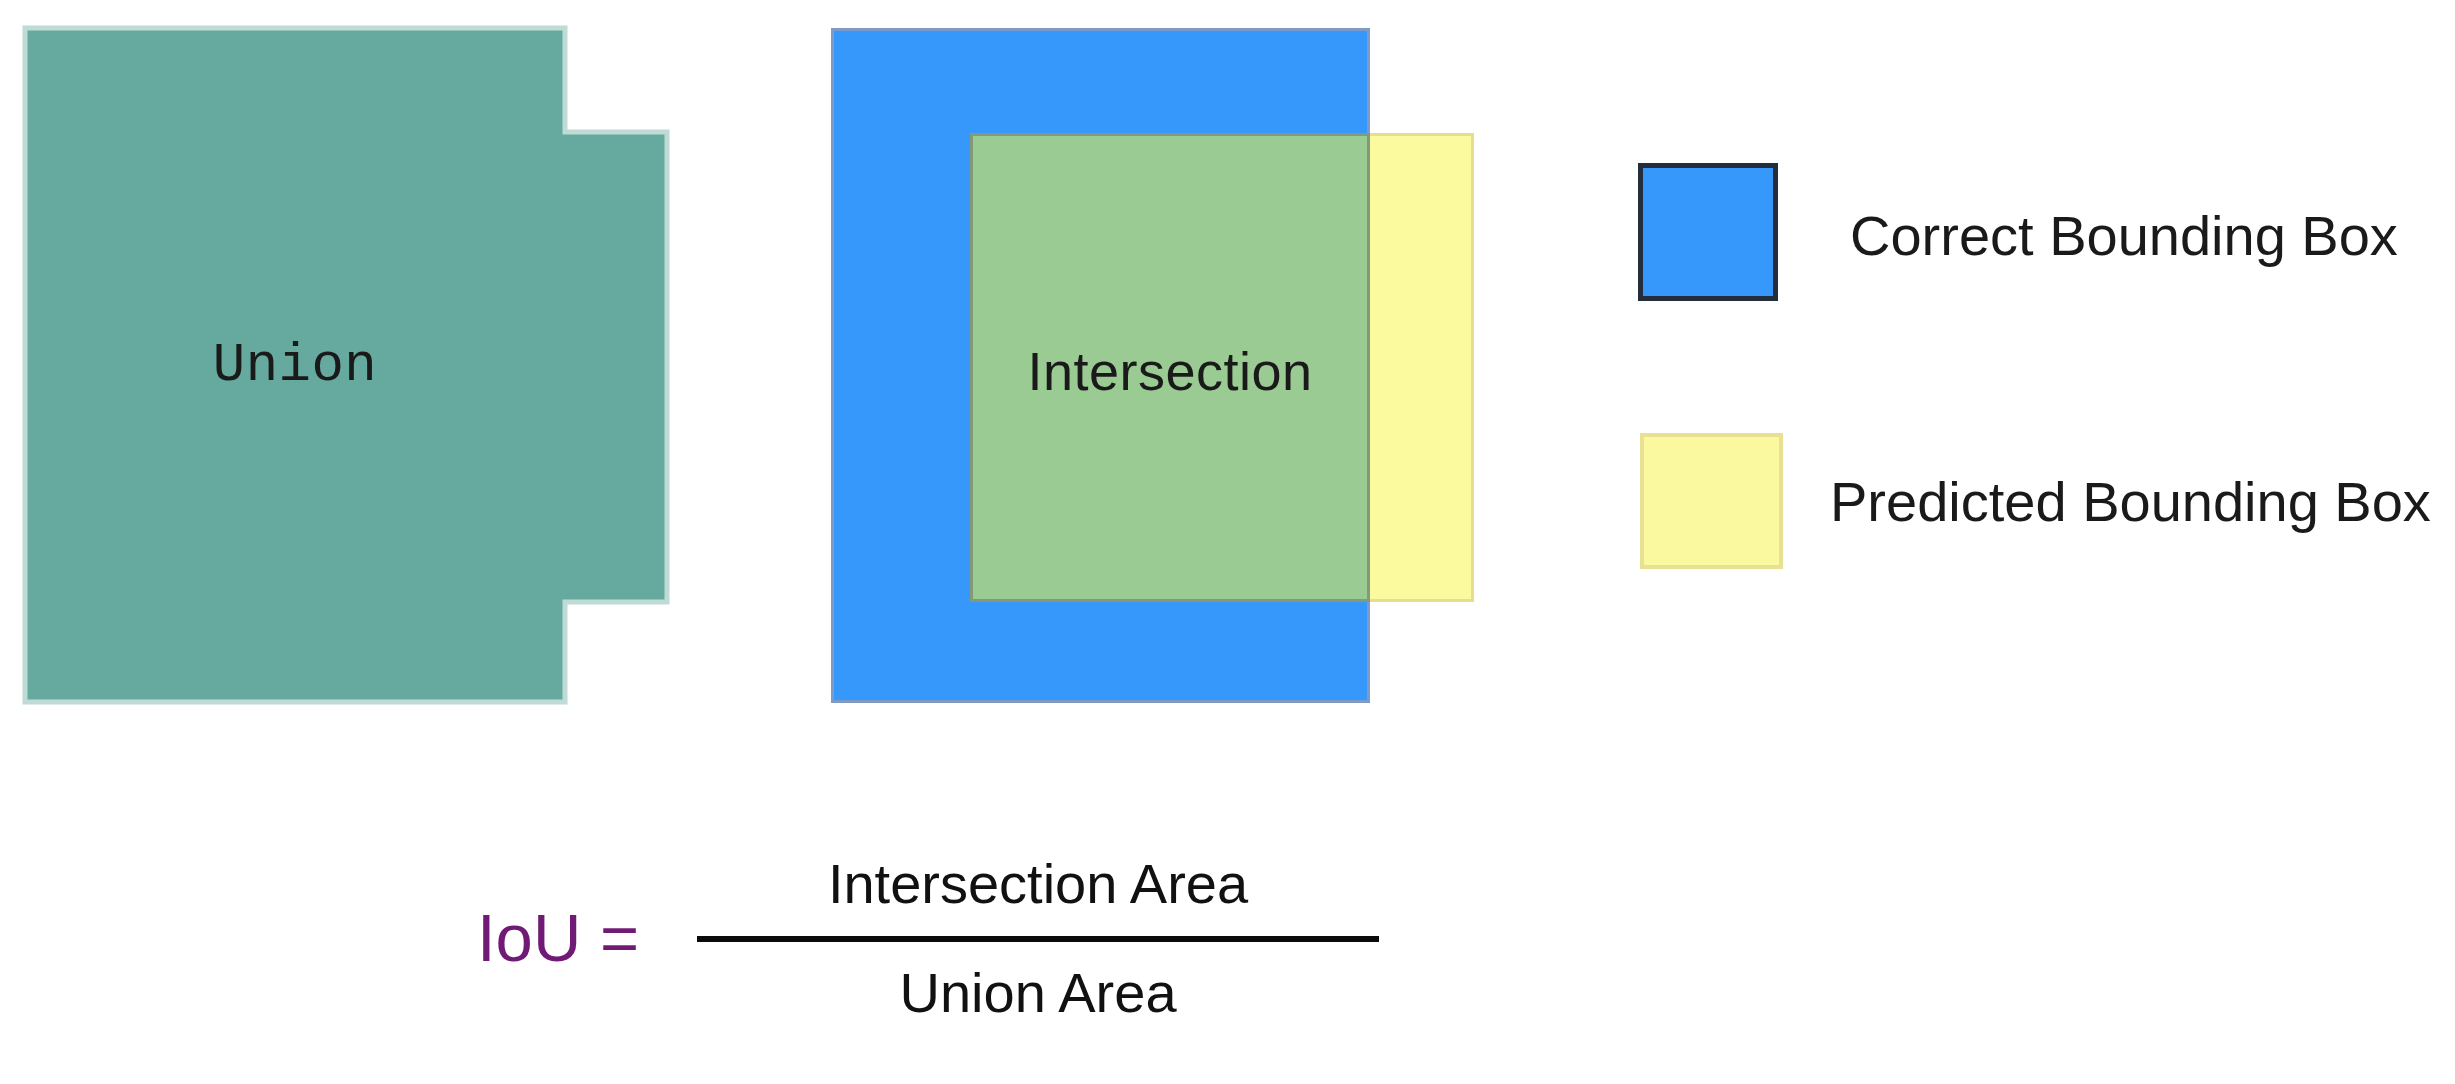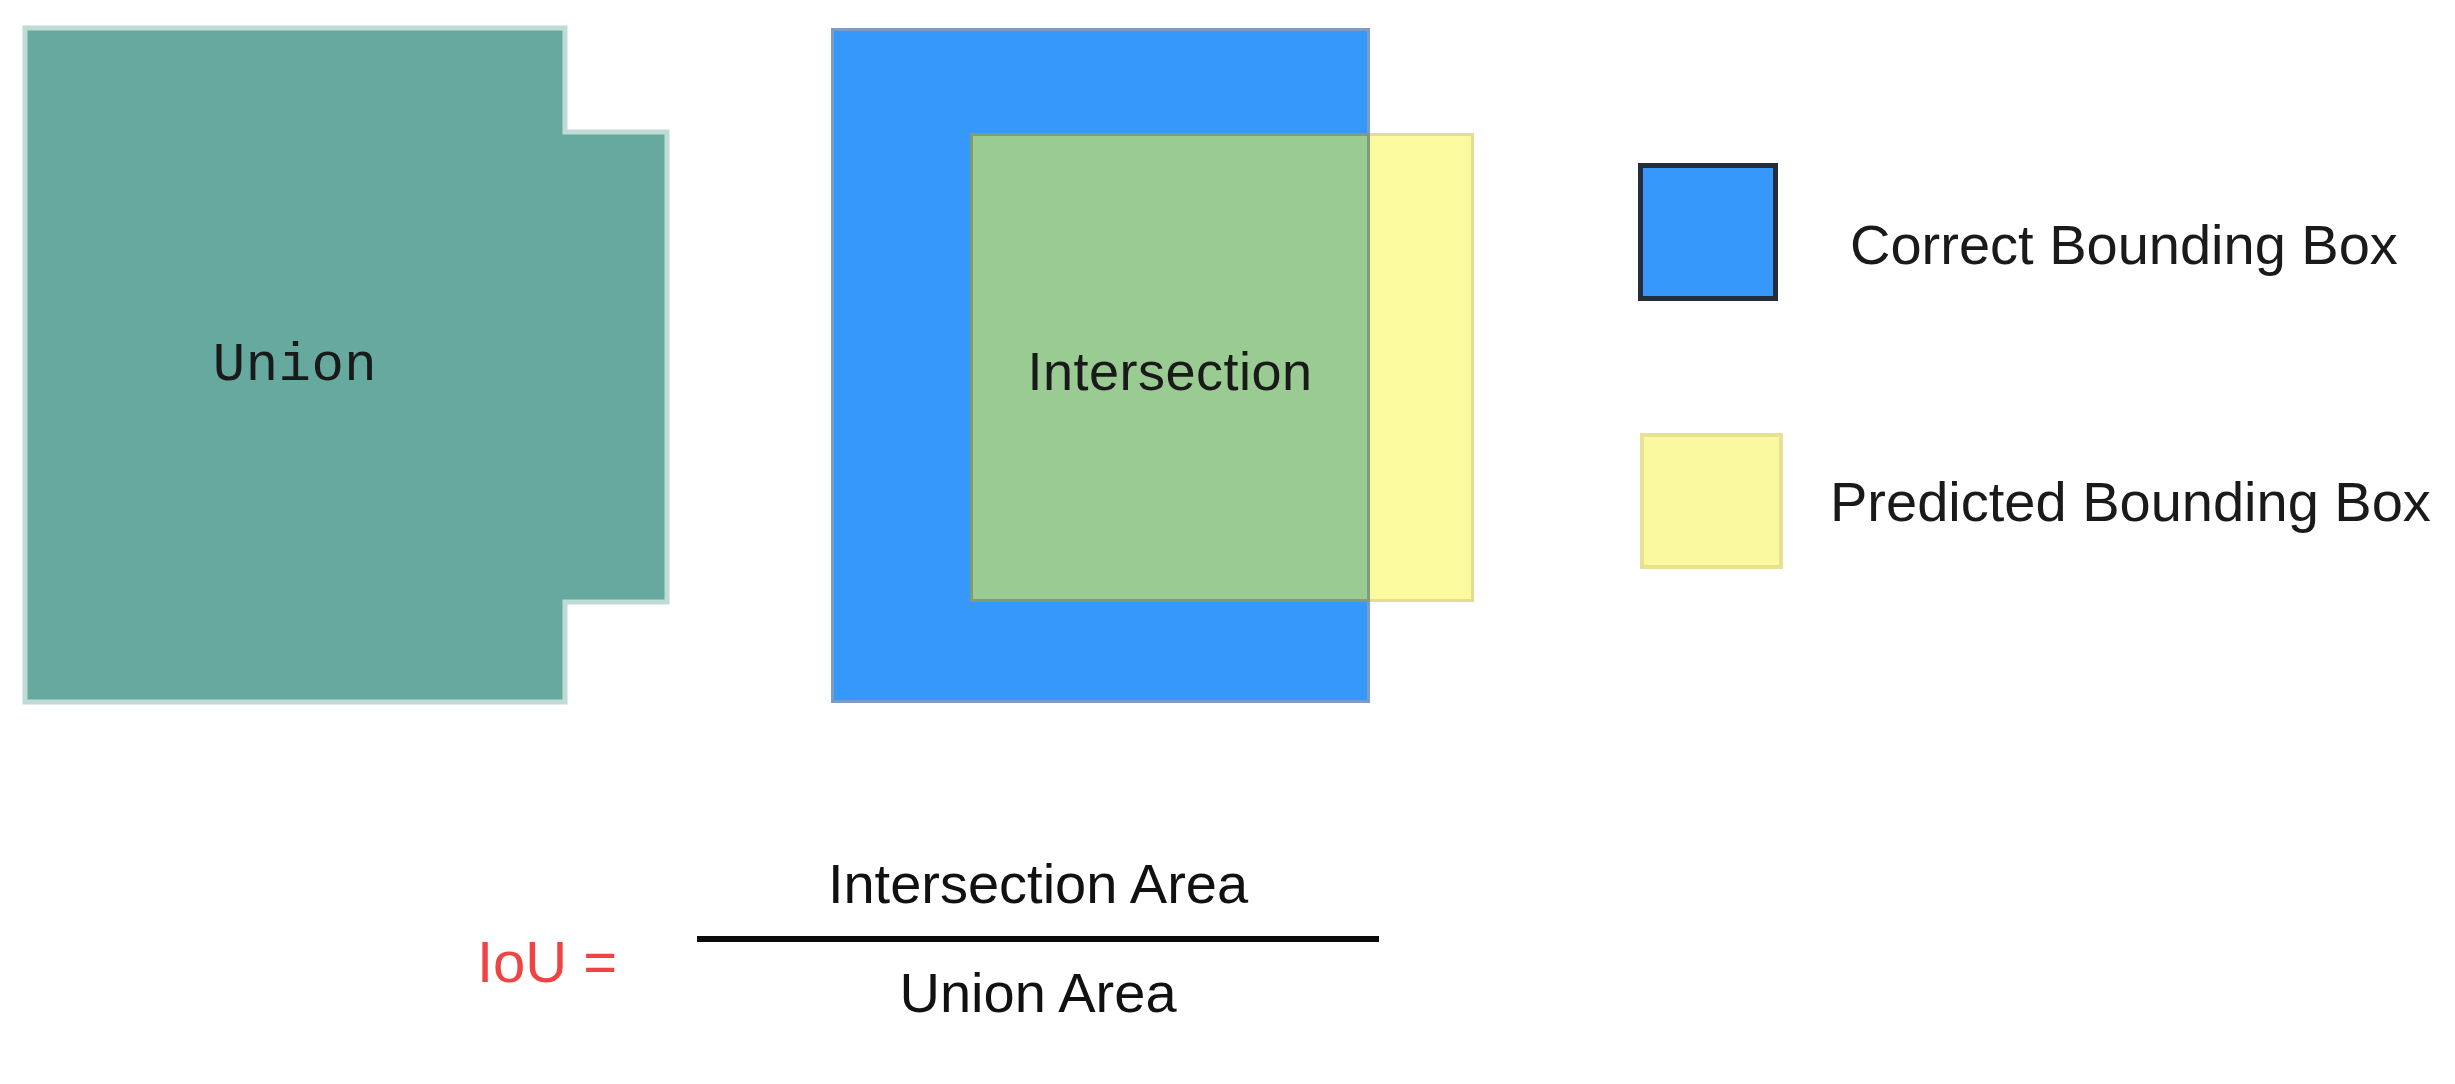--- a/index.html
+++ b/index.html
@@ -54,27 +54,27 @@
     left: 1640px; top: 433px; width: 143px; height: 136px;
     border: 4px solid;
   }
   .legend-label {
     display: flex;
     align-items: center;
     font-size: 56px;
     color: #1a1a1a;
     white-space: nowrap;
   }
-  #legend-label-correct { left: 1850px; top: 175px; height: 138px; }
+  #legend-label-correct { left: 1850px; top: 166px; height: 138px; }
   #legend-label-predicted { left: 1830px; top: 433px; height: 136px; text-align: center; }
   
   #formula-lhs {
-    left: 477px; top: 932px;
-    font-size: 58px; line-height: 60px;
-    color: #ef4444; white-space: nowrap;
+    left: 477px; top: 908px;
+    font-size: 67px; line-height: 60px;
+    color: #701a75; white-space: nowrap;
   }
   #fraction {
     left: 697px; top: 853px; width: 682px;
     display: flex; flex-direction: column; align-items: center;
   }
   .fraction-text {
     font-size: 56px; line-height: 62px;
     color: #111111; white-space: nowrap; text-align: center;
   }
   #fraction-bar {

